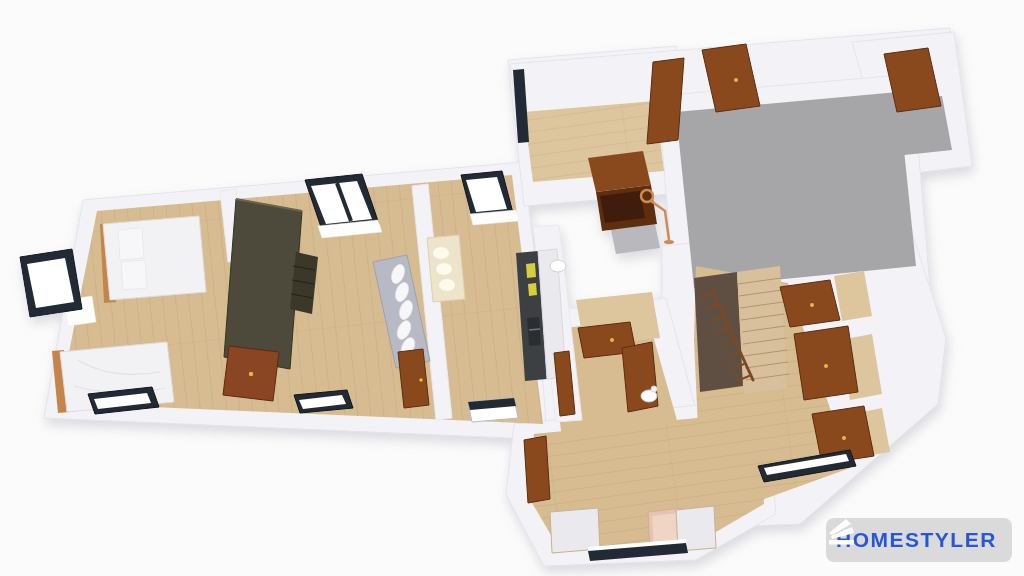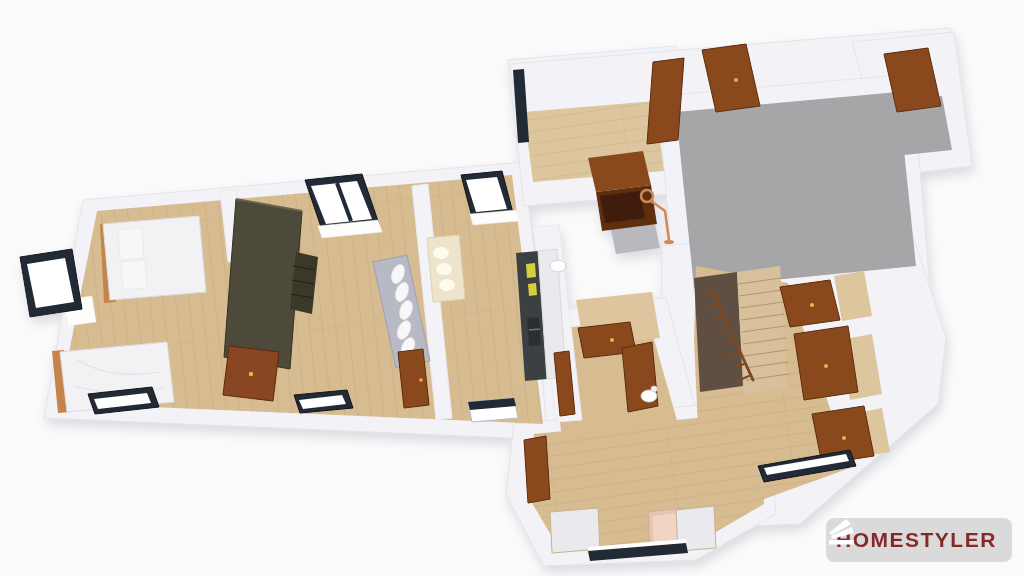--- a/index.html
+++ b/index.html
@@ -13,21 +13,21 @@
   .sill{fill:#fdfdfb;stroke:#ececec;stroke-width:.5;}
   .cab{stroke:#c8b28e;stroke-width:1;}
   .pillow{fill:#f7f7f9;stroke:#e3e3e8;stroke-width:.6;}
   .handle{fill:#e9b64c;}
   .steps{stroke:#b3946b;stroke-width:1;fill:none;}
   .rail{stroke-linecap:round;fill:none;}
   .glowspot{fill:#fffdf0;opacity:.9;}
   .watermark{position:absolute;right:12px;bottom:14px;width:186px;height:44px;
      background:#d9d9d9;border-radius:8px;display:flex;align-items:center;
      gap:8px;padding:0 10px;box-sizing:border-box;opacity:.95;}
-  .watermark span{color:#7f1d1d;font-size:21px;font-weight:600;letter-spacing:1.5px;}
+  .watermark span{color:#1d4ed8;font-size:21px;font-weight:600;letter-spacing:1.5px;}
 </style>
 </head>
 <body>
 
 <div class="stage">
 <svg width="1024" height="576" viewBox="0 0 1024 576">
   <defs>
     <pattern id="planksV" width="13" height="120" patternUnits="userSpaceOnUse" patternTransform="rotate(-6)">
       <line x1="0" y1="0" x2="0" y2="120" stroke="rgba(101,67,33,.16)" stroke-width="1"></line>
       <line x1="0" y1="0" x2="13" y2="0" stroke="rgba(101,67,33,.10)" stroke-width="1"></line>

